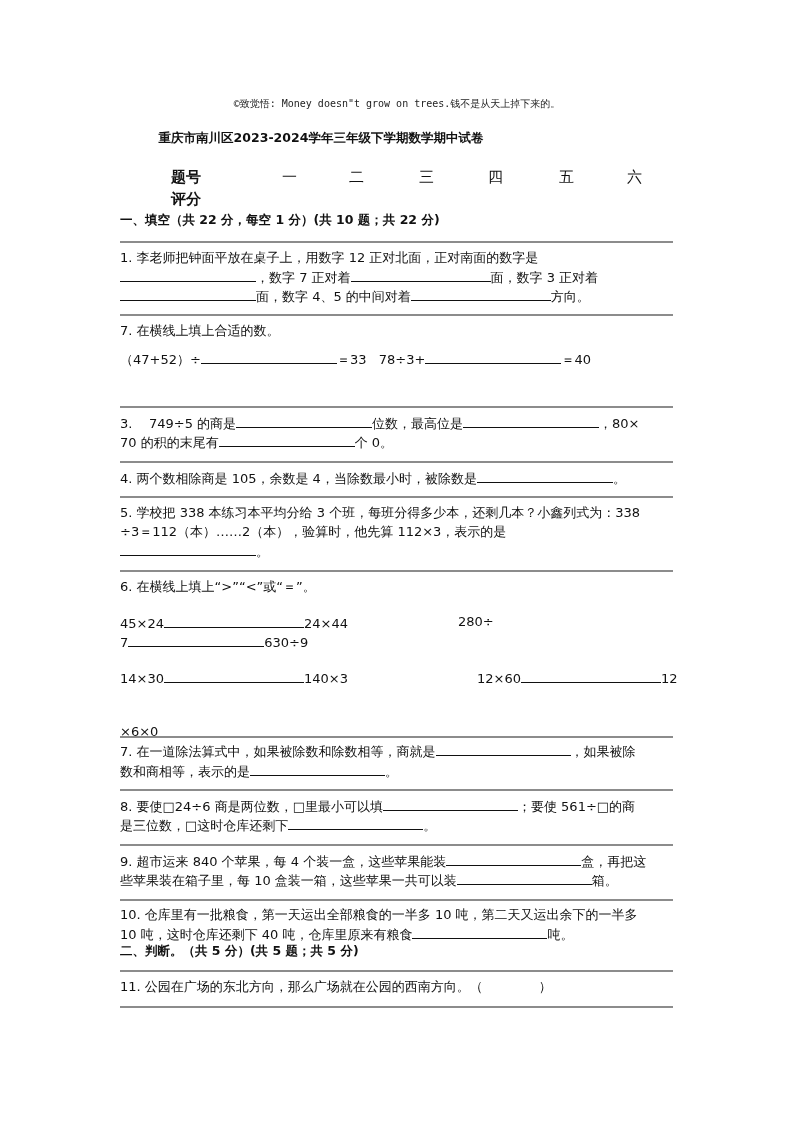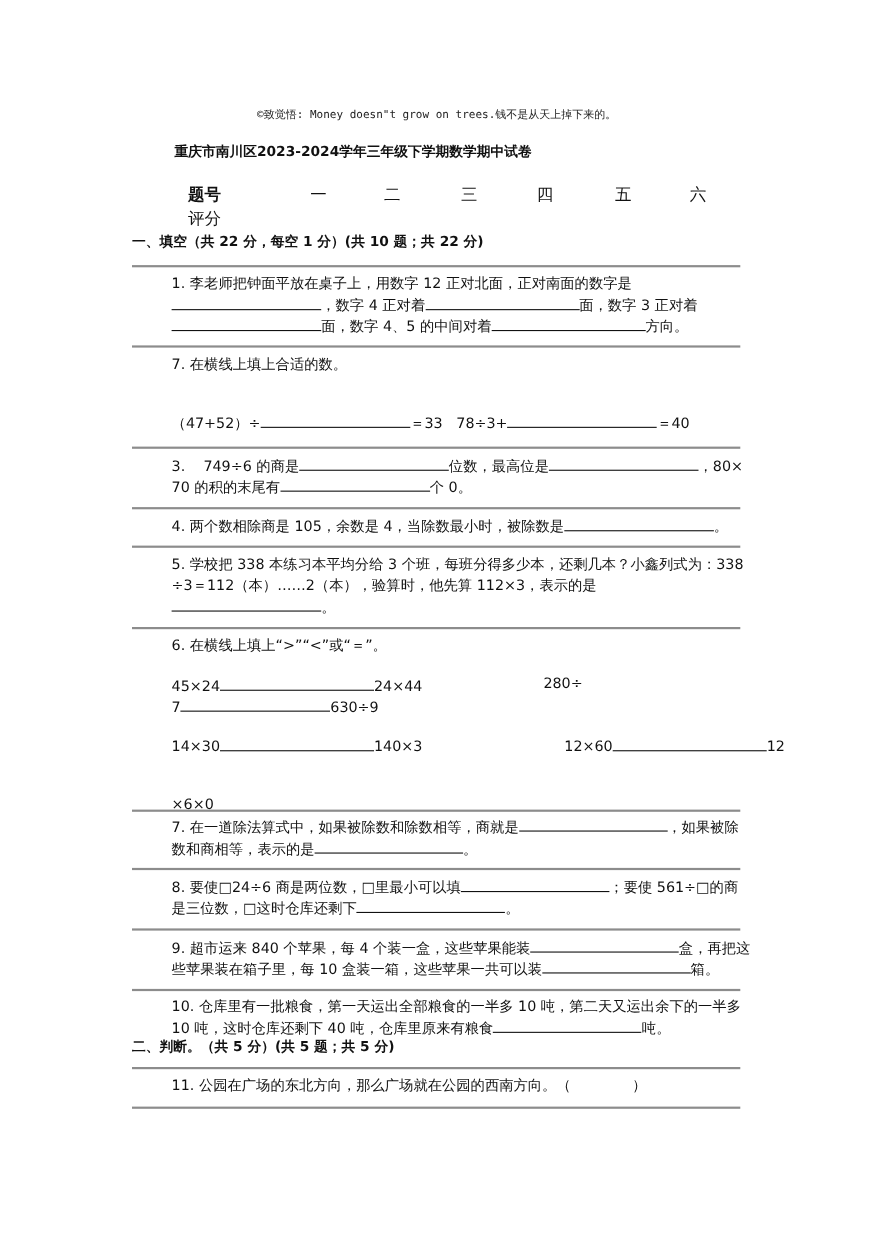--- a/index.html
+++ b/index.html
@@ -4,28 +4,28 @@
 <style>
   html, body { margin: 0; padding: 0; background: #ffffff; }
   body { width: 794px; height: 1123px; position: relative; overflow: hidden;
          font-family: "DejaVu Sans", "Liberation Sans", sans-serif; color: #111; }
   .abs { position: absolute; }
   .banner { top: 97px; left: 0; width: 794px; text-align: center; font-size: 10px;
             font-family: "DejaVu Sans Mono", "Liberation Mono", monospace; color: #222; }
   .title { top: 130px; left: 0; width: 642px; text-align: center; font-size: 12.5px; font-weight: bold; color: #111; }
   .score-hdr { top: 168px; left: 171px; font-size: 15px; font-weight: bold; }
   .score-col { top: 168px; font-size: 15px; }
-  .score-row2 { top: 190px; left: 171px; font-size: 15px; font-weight: normal; }
+  .score-row2 { top: 190px; left: 171px; font-size: 15px; font-weight: bold; }
   .section { left: 120px; font-size: 12.5px; font-weight: bold; }
   .rule { left: 120px; width: 553px; height: 2px; background: #8c8c8c; }
   .blank { display: inline-block; border-bottom: 1px solid #111; height: 13px; vertical-align: baseline; }
   .b135 { width: 136px; }
   .b140 { width: 140px; }
   .b130 { width: 135px; }
-  .line { position: absolute; font-size: 13px; white-space: nowrap; margin-left: 36px; }
+  .line { position: absolute; font-size: 13px; white-space: nowrap; }
 </style>
 </head>
 <body>
 
 <div class="abs banner">©致觉悟: Money doesn"t grow on trees.钱不是从天上掉下来的。</div>
 <div class="abs title">重庆市南川区2023-2024学年三年级下学期数学期中试卷</div>
 
 <div>
   <div class="abs score-hdr">题号</div>
   <div class="abs score-col" style="left:282px">一</div>
@@ -36,39 +36,39 @@
   <div class="abs score-col" style="left:627px">六</div>
   <div class="abs score-row2">评分</div>
 </div>
 
 <div class="abs section" style="top:212px">一、填空（共 22 分，每空 1 分）(共 10 题；共 22 分)</div>
 
 <div class="abs rule" style="top:241px"></div>
 <div>
   <div class="line" style="top:249px;left:120px">1. 李老师把钟面平放在桌子上，用数字 12 正对北面，正对南面的数字是</div>
   <div class="line" style="top:268px;left:120px">
-    <span class="blank b135"></span><span>，数字 4 正对着</span><span class="blank b140"></span><span>面，数字 3 正对着</span>
+    <span class="blank b135"></span><span>，数字 7 正对着</span><span class="blank b140"></span><span>面，数字 3 正对着</span>
   </div>
   <div class="line" style="top:287px;left:120px">
     <span class="blank b135"></span><span>面，数字 4、5 的中间对着</span><span class="blank b140"></span><span>方向。</span>
   </div>
 </div>
 
 <div class="abs rule" style="top:314px"></div>
 <div>
   <div class="line" style="top:322px;left:120px">7. 在横线上填上合适的数。</div>
-  <div class="line" style="top:375px;left:120px">
+  <div class="line" style="top:350px;left:120px">
     <span>（47+52）÷</span><span class="blank b135"></span><span>＝33</span>&nbsp;&nbsp;&nbsp;<span>78÷3+</span><span class="blank b135"></span><span>＝40</span>
   </div>
 </div>
 
 <div class="abs rule" style="top:406px"></div>
 <div>
   <div class="line" style="top:414px;left:120px">
-    <span style="white-space:pre">3.    749÷6 的商是</span><span class="blank b135"></span><span>位数，最高位是</span><span class="blank b135"></span><span>，80×</span>
+    <span style="white-space:pre">3.    749÷5 的商是</span><span class="blank b135"></span><span>位数，最高位是</span><span class="blank b135"></span><span>，80×</span>
   </div>
   <div class="line" style="top:433px;left:120px">
     <span>70 的积的末尾有</span><span class="blank b135"></span><span>个 0。</span>
   </div>
 </div>
 
 <div class="abs rule" style="top:461px"></div>
 <div>
   <div class="line" style="top:469px;left:120px">
     <span>4. 两个数相除商是 105，余数是 4，当除数最小时，被除数是</span><span class="blank b135"></span><span>。</span>

